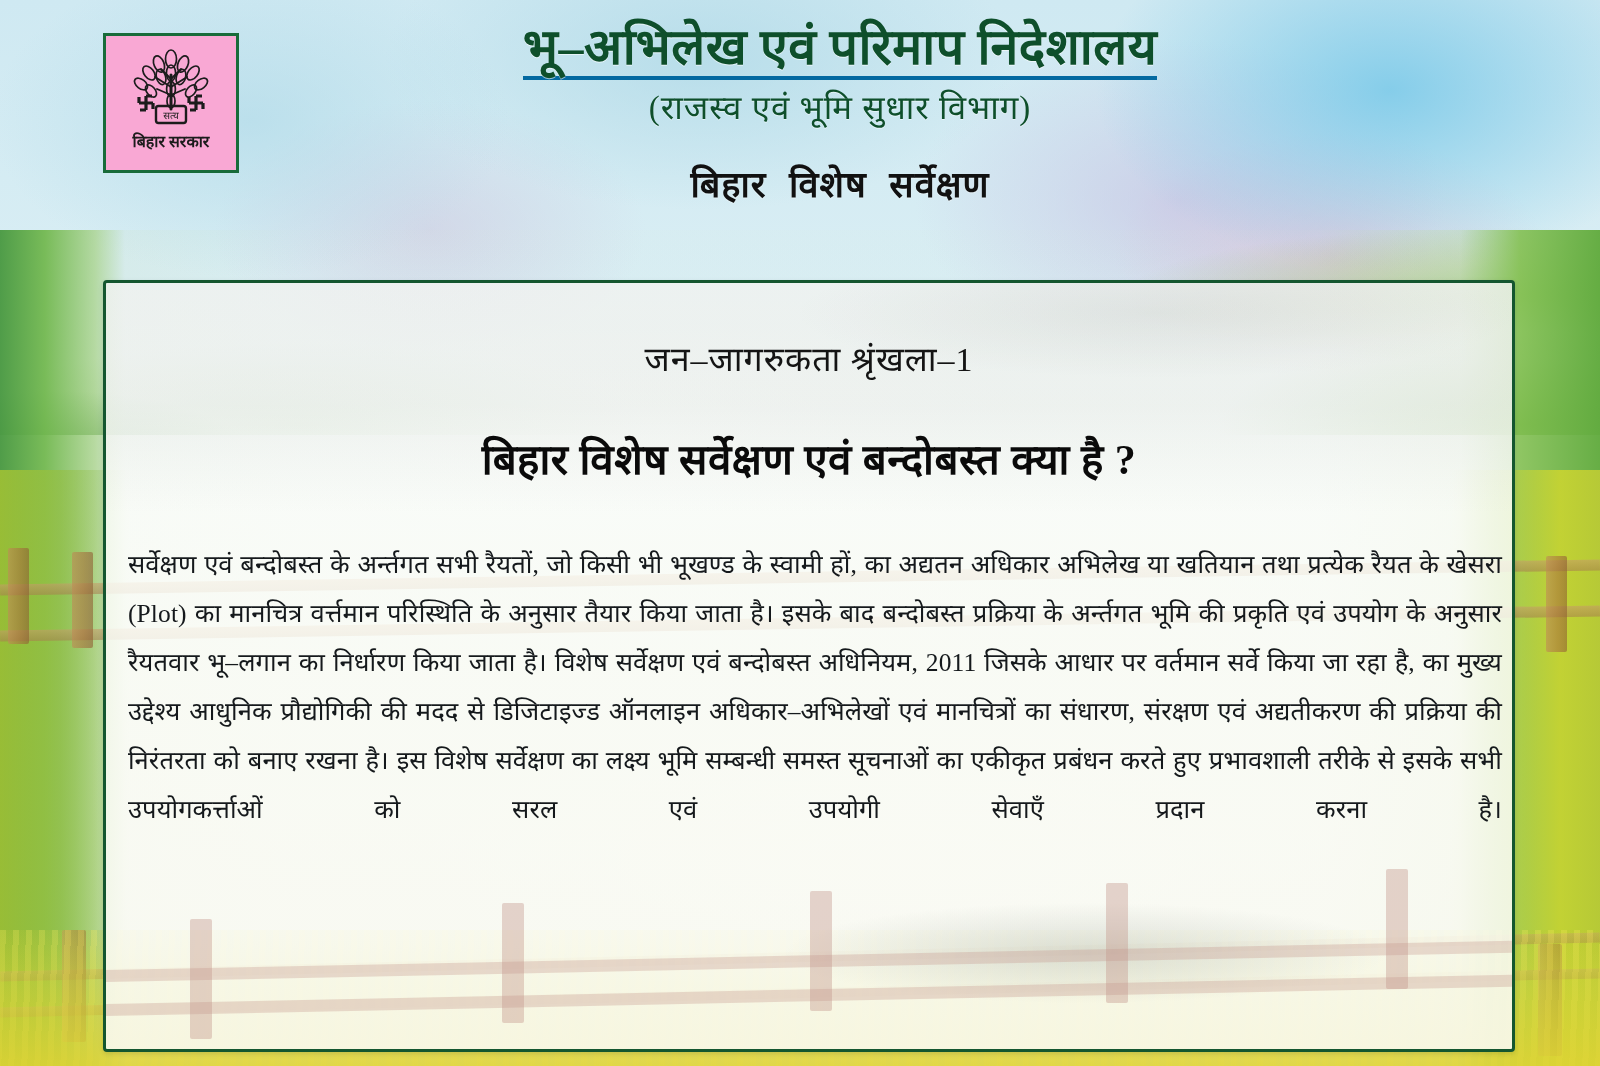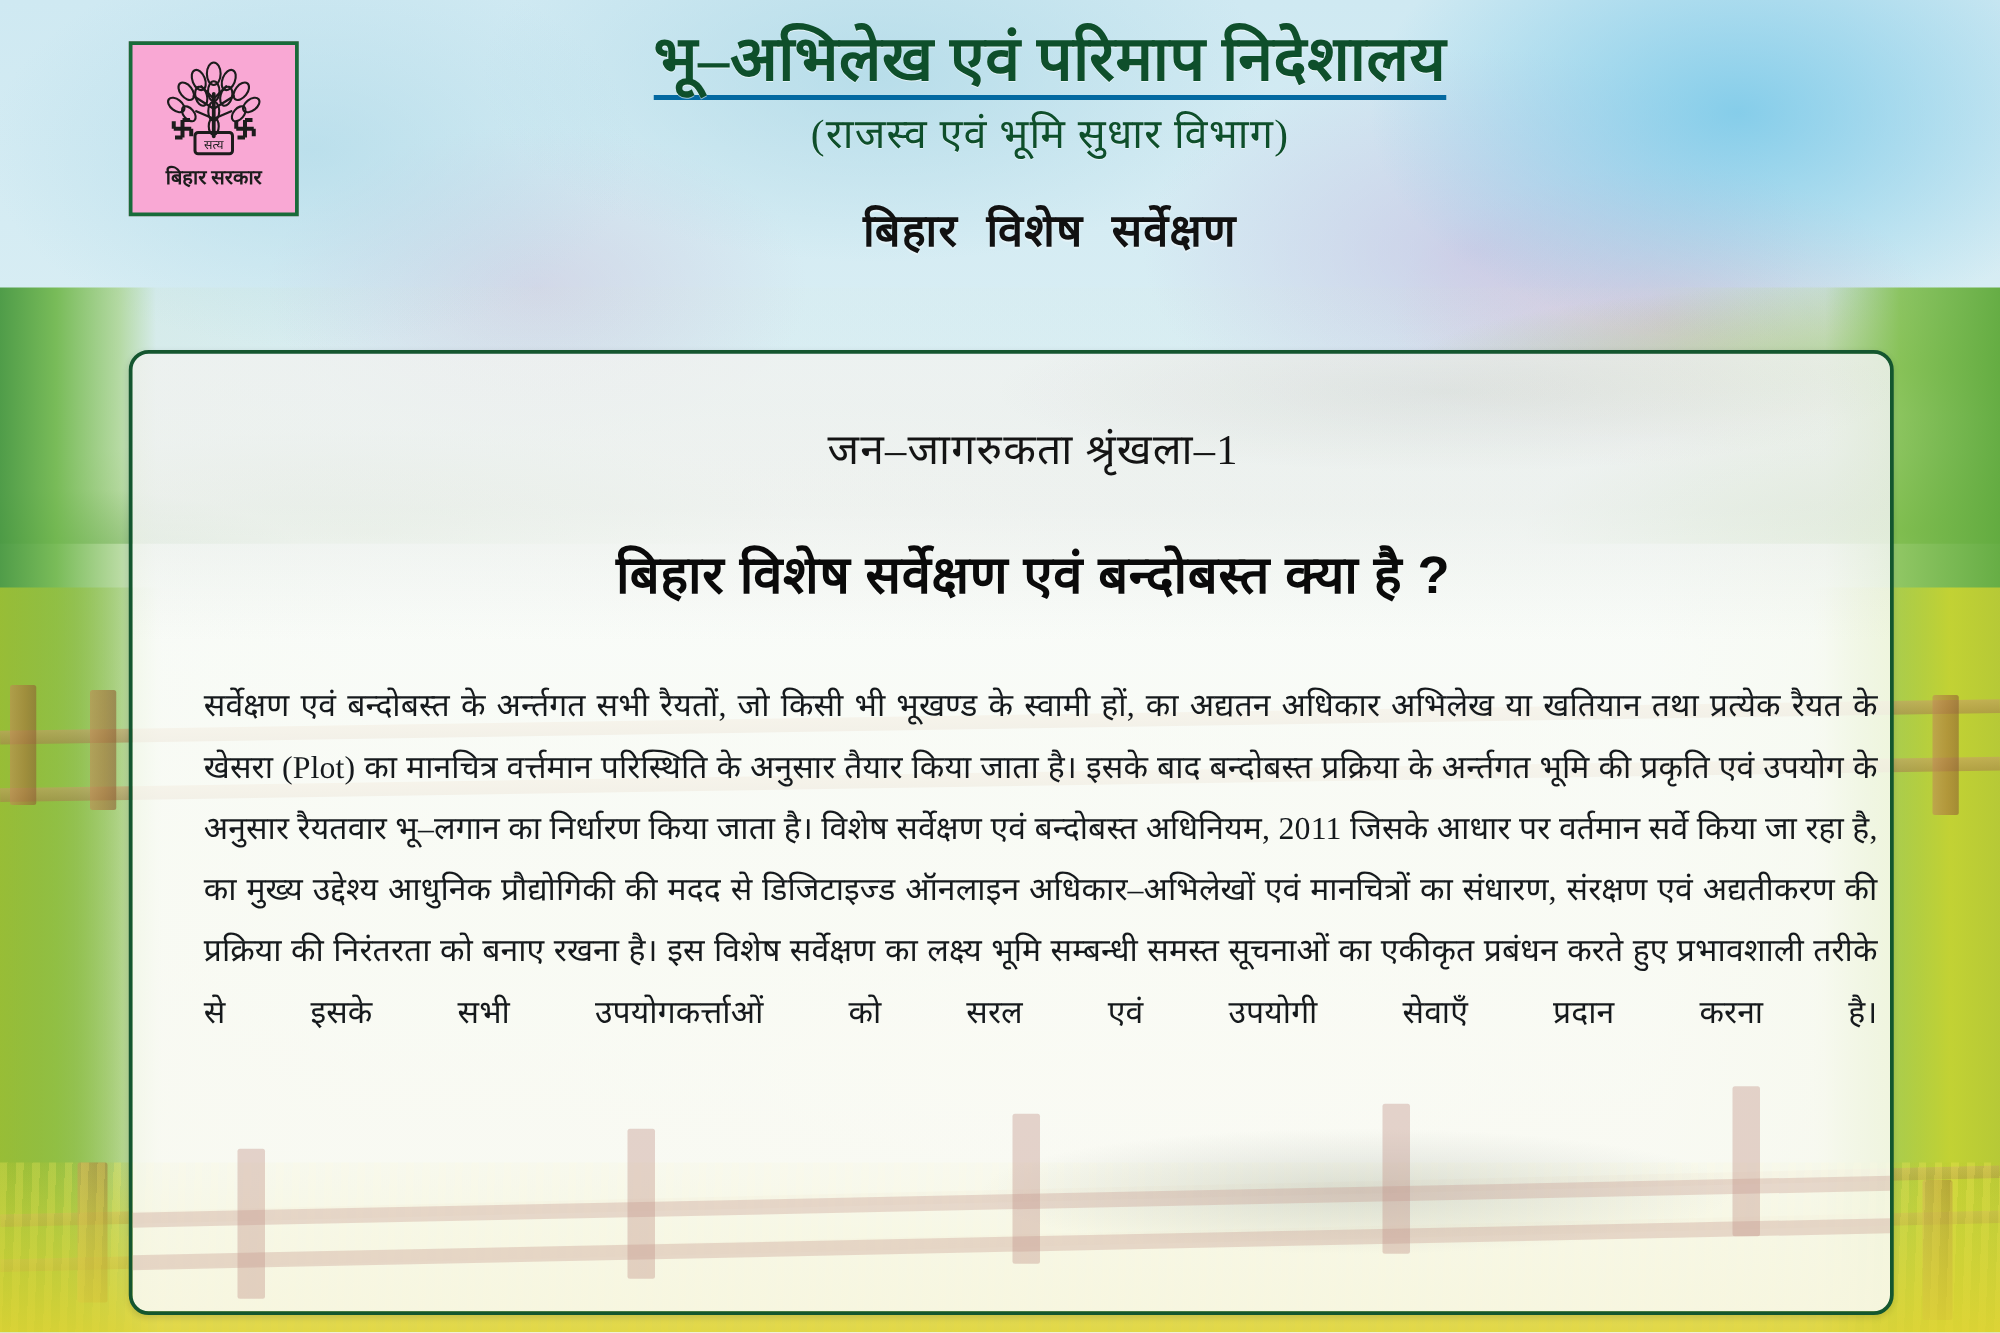--- a/index.html
+++ b/index.html
@@ -162,27 +162,26 @@
     letter-spacing:1px;
     text-shadow:0 1px 1px rgba(255,255,255,.45);
   }
 
   
   .card {
     position:absolute;
     left:103px; top:280px;
     width:1412px; height:772px;
     border:3px solid #14562f;
-    border-radius:16px;
+    border-radius:4px;
     background:
       linear-gradient(180deg, rgba(255,255,255,.80) 0%, rgba(252,253,248,.84) 40%, rgba(250,250,243,.88) 100%);
     box-shadow:0 2px 5px rgba(0,0,0,.12);
     z-index:6;
     overflow:hidden;
-    padding-left:35px;
   }
   .card-inner { position:relative; width:100%; height:100%; z-index:2; }
 
   
   .card-bgtint {
     position:absolute; left:0; top:0; width:100%; height:100%;
     z-index:1;
     background:
       linear-gradient(180deg, rgba(198,205,198,.22) 0 16%, rgba(255,255,255,0) 30%),
       radial-gradient(ellipse 500px 90px at 1050px 30px, rgba(150,160,150,.18), rgba(150,160,150,0) 72%),
@@ -203,21 +202,21 @@
     text-align:center;
     margin-top:52px;
     font-family:"Liberation Serif", serif;
     font-size:34px; font-weight:normal;
     color:#141414;
     letter-spacing:1px;
   }
   .question-heading {
     text-align:center;
     margin-top:48px;
-    font-family:Liberation Sans, sans-serif;
+    font-family:Liberation Serif, serif;
     font-size:42px; font-weight:bold;
     color:#0a0a0a;
     letter-spacing:.5px;
     text-shadow:0 1px 1px rgba(255,255,255,.5);
   }
 
   .body-text {
     margin:54px 10px 0 22px;
     font-family:"Liberation Serif", serif;
     font-size:25.5px;

